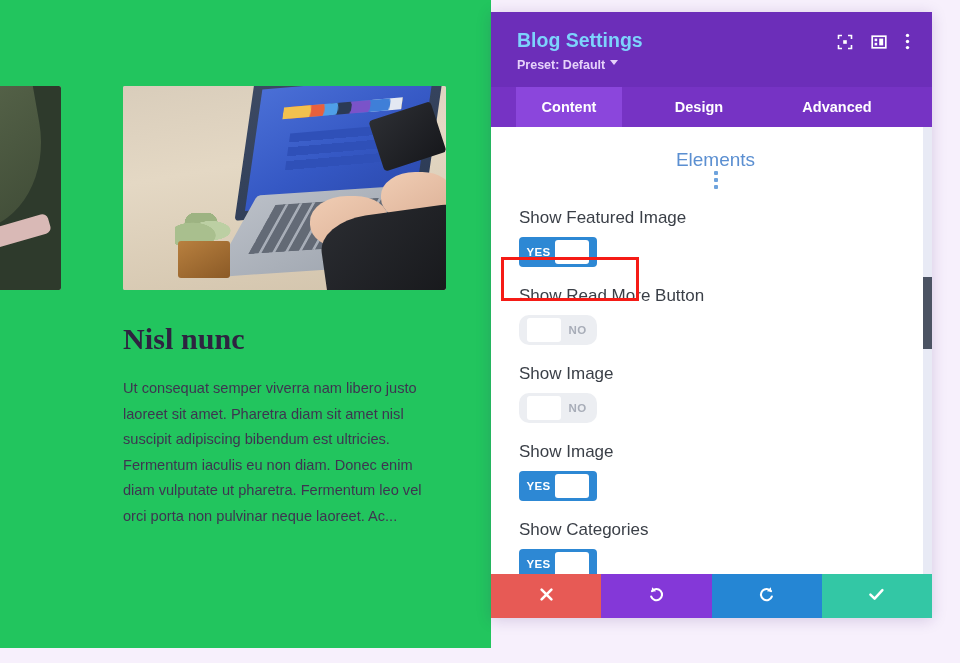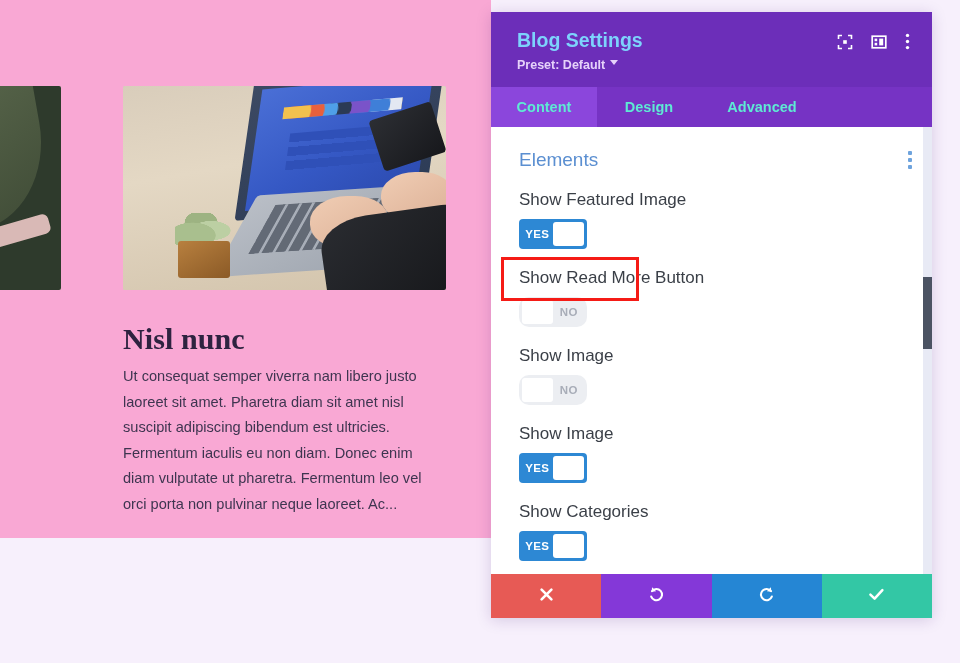--- a/index.html
+++ b/index.html
@@ -13,22 +13,22 @@
   body {
     background: #f7f0fc;
     font-family: "Liberation Sans", sans-serif;
     position: relative;
   }
 
   
   .blog-canvas {
     position: absolute;
     left: 0; top: 0;
-    width: 491px; height: 538px;
-    background: #f9a8d4;
+    width: 491px; height: 648px;
+    background: #22c55e;
     overflow: hidden;
   }
 
   .blog-col {
     position: absolute;
     top: 86px;
   }
 
   .blog-col.partial { left: -69px; width: 130px; }
   .blog-col.main    { left: 123px; width: 323px; }
@@ -171,21 +171,21 @@
   .post-meta {
     font-family: "Liberation Serif", serif;
     font-size: 15px;
     color: #4b4159;
     margin-top: 14px;
   }
   .post-body {
     font-size: 14.6px;
     line-height: 25.5px;
     color: #3e3550;
-    margin-top: 8px;
+    margin-top: 20px;
   }
   .blog-col.partial .post-body { white-space: nowrap; }
   .blog-col.partial .post-thumb { height: 204px; }
 
   
   .modal {
     position: absolute;
     left: 491px; top: 12px;
     width: 441px; height: 606px;
     background: #ffffff;
@@ -229,62 +229,64 @@
   .hdr-actions { display: flex; align-items: center; gap: 18px; padding-top: 4px; }
   .hdr-icon { cursor: pointer; line-height: 0; }
 
   .tabs {
     background: #7633c4;
     display: flex;
     height: 40px;
   }
   .tab {
     display: flex; align-items: center; justify-content: center;
-    color: #5eead4;
+    color: #ffffff;
     font-size: 14.5px;
     font-weight: 700;
     cursor: pointer;
     padding: 0 4px;
+    margin-left: 25px;
   }
   .tab.t0 { width: 106px; }
   .tab.t1 { width: 104px; }
   .tab.t2 { width: 122px; }
   .tab.active { background: #8b46dc; }
 
   .panel-body {
     flex: 1;
     position: relative;
     background: #ffffff;
     overflow: hidden;
   }
 
   .group-head {
     display: flex;
     align-items: center;
     justify-content: space-between;
     padding: 22px 20px 0 28px;
+    flex-direction: column;
   }
   .group-title {
     color: #5b8fd1;
     font-size: 19px;
     font-weight: 400;
   }
   .kebab { display: flex; flex-direction: column; gap: 3px; cursor: pointer; }
   .kebab i { width: 4px; height: 4px; background: #6ea3dd; display: block; border-radius: 1px; }
 
   .field { padding: 0 28px; margin-top: 19px; }
   .field-label {
     font-size: 17px;
     color: #3a3f47;
     margin-bottom: 9px;
     font-weight: 400;
   }
 
   .toggle {
-    width: 68px; height: 30px;
+    width: 78px; height: 30px;
     border-radius: 4px;
     display: flex;
     align-items: center;
     cursor: pointer;
     position: relative;
     padding: 3px;
   }
   .toggle .knob {
     width: 34px; height: 24px;
     background: #ffffff;

